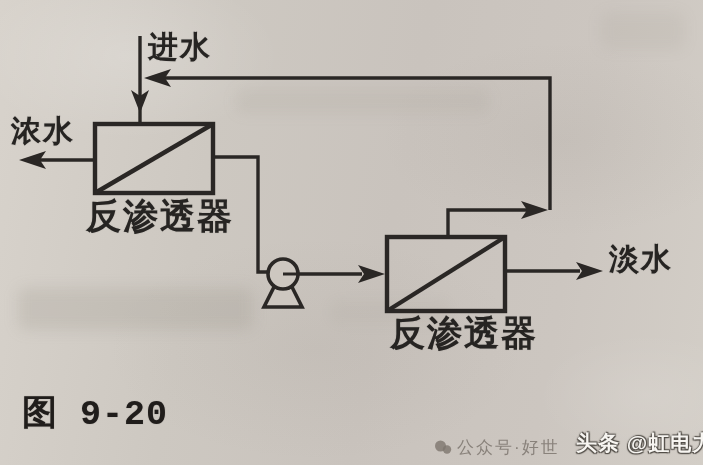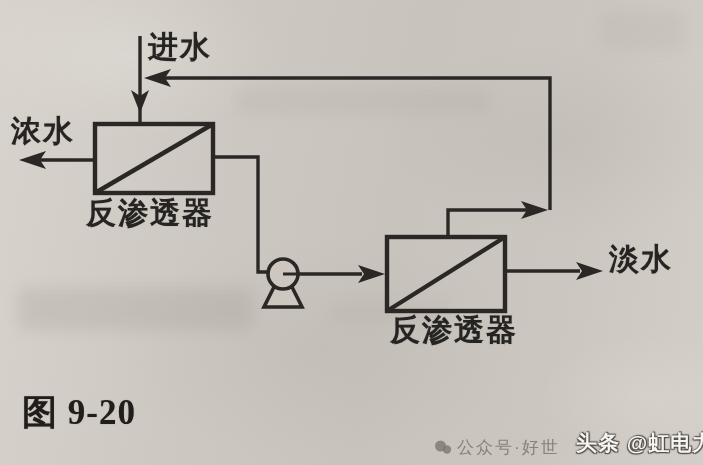--- a/index.html
+++ b/index.html
@@ -28,26 +28,26 @@
   svg.flow{position:absolute;left:0;top:0;}
   .lbl{
     position:absolute;
     color:#262422;
     font-weight:700;
     white-space:nowrap;
     line-height:1;
     text-shadow:0 0 1px rgba(38,36,34,.35);
   }
   .stream{font-size:30px;letter-spacing:2px;}
-  .unit{font-size:30px;letter-spacing:2px;}
+  .unit{font-size:35px;letter-spacing:2px;}
   .caption{
     position:absolute;left:22px;top:389px;
     display:flex;gap:30px;
     font-size:35px;font-weight:700;color:#201d1b;
-    font-family:Liberation Serif, serif;
+    font-family:Liberation Mono, monospace;
     letter-spacing:1px;white-space:nowrap;
     text-shadow:0 0 1px rgba(32,29,27,.4);
   }
   .wm-grey{
     position:absolute;left:434px;top:436px;
     display:flex;align-items:center;gap:5px;
     font-size:17px;color:rgba(125,118,110,.85);
     letter-spacing:2px;white-space:nowrap;text-align:right;
   }
   .wm-white{

